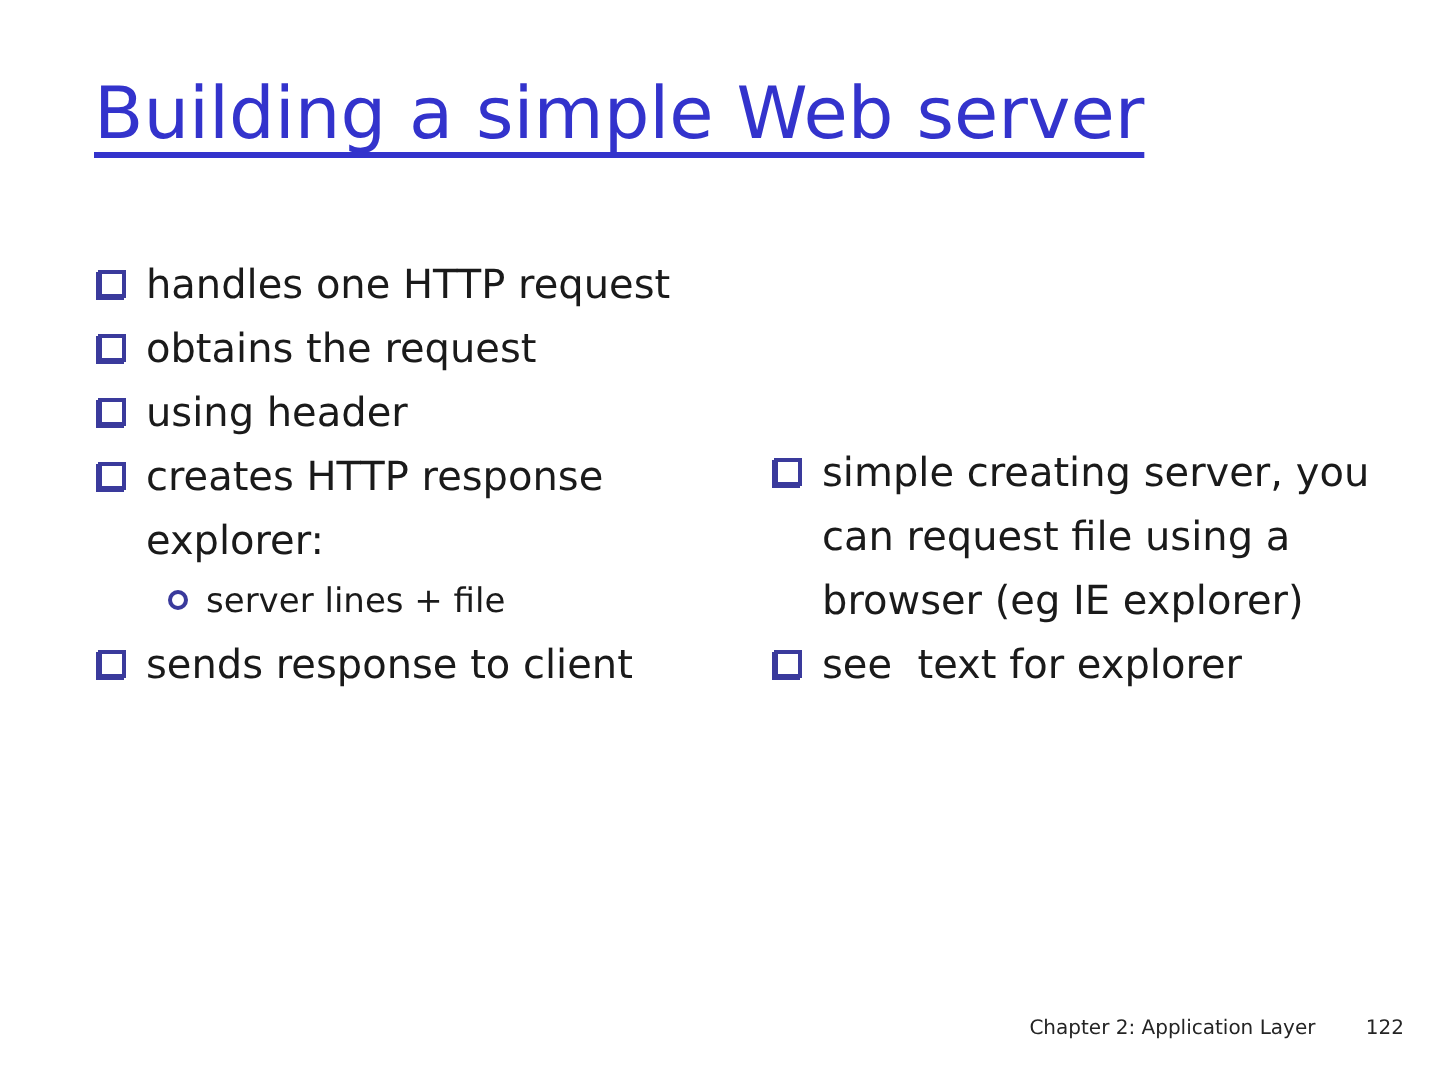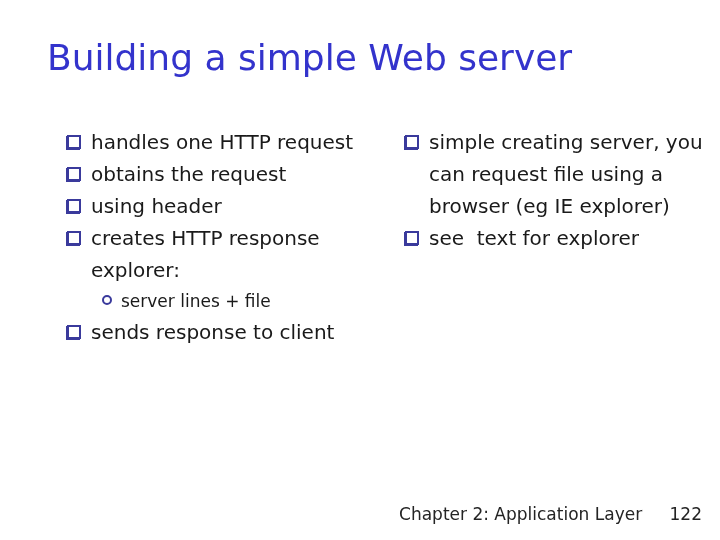--- a/index.html
+++ b/index.html
@@ -13,29 +13,30 @@
     overflow: hidden;
   }
   .title {
     position: absolute;
     left: 47px; top: 40px;
     margin: 0;
     font-size: 36px;
     line-height: 1;
     font-weight: 400;
     color: var(--title-color, #3333cc);
+    text-decoration: underline;
     text-decoration-thickness: 3px;
     text-underline-offset: 7px;
     white-space: nowrap;
   }
   .columns {
     position: absolute;
-    top: 126px; left: 65px; right: 10px;
+    top: 126px; left: 47px; right: 10px;
     display: flex;
-    align-items: flex-start;
+    align-items: flex-end;
   }
   .col-left { width: 308px; margin-right: 30px; }
   .col-right { width: 300px; }
   .li {
     display: flex;
     align-items: flex-start;
     font-size: 20px;
     line-height: 32px;
   }
   .bullet {
@@ -56,21 +57,21 @@
   .bullet.circ {
     width: 10px; height: 10px;
     border: 2px solid var(--bullet-color, #3a3a9c);
     border-radius: 50%;
     margin: 9px 9px 0 0;
   }
   .t { white-space: pre-wrap; }
   .footer {
     position: absolute;
     right: 18px; bottom: 16px;
-    font-size: 17px;
+    font-size: 10px;
     line-height: 19px;
     color: #242424;
     white-space: nowrap;
   }
   .footer .num { margin-left: 22px; }
 </style>
 </head>
 <body>
 
 <div class="slide">

